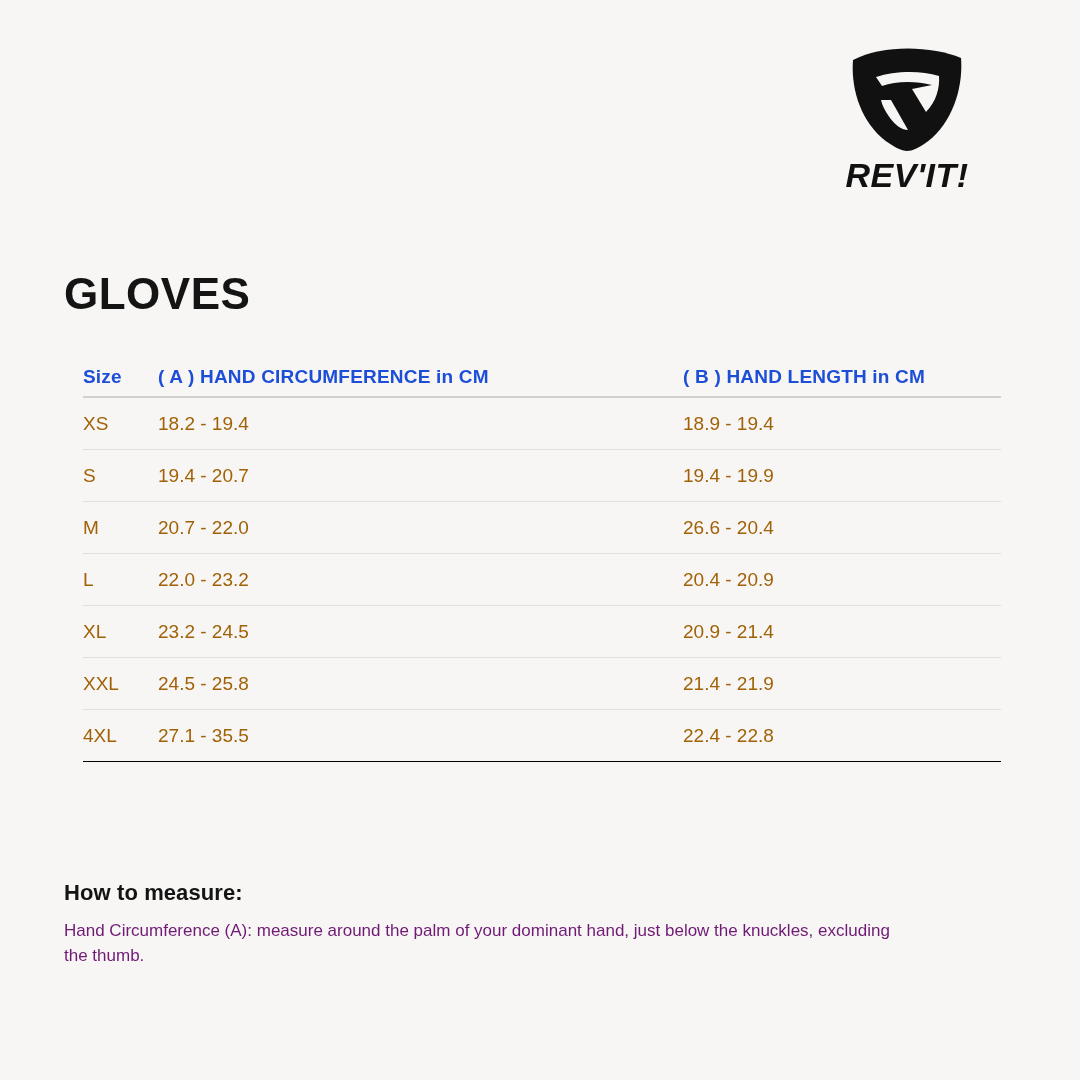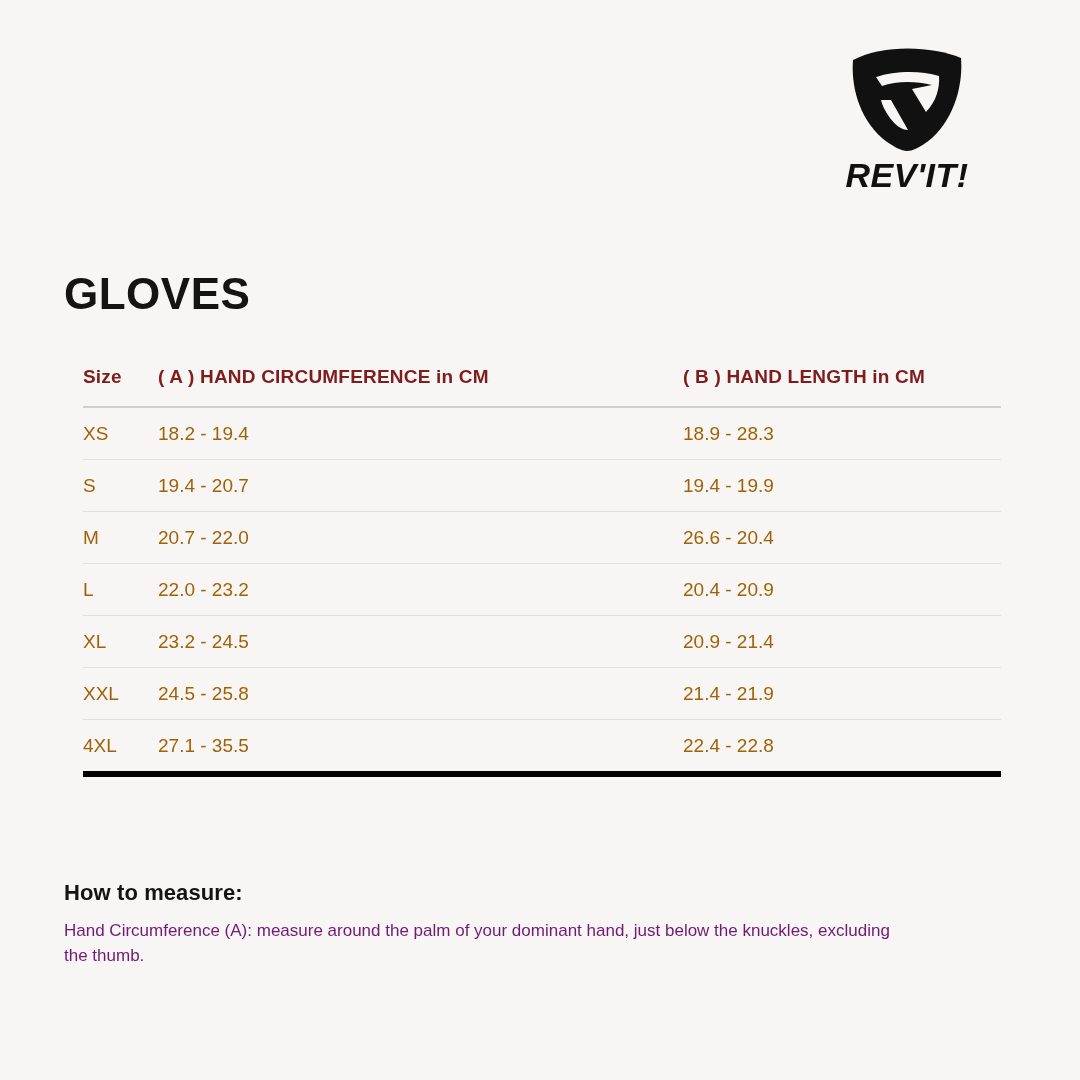--- a/index.html
+++ b/index.html
@@ -74,35 +74,35 @@
   }
   table.size-table th,
   table.size-table td {
     text-align: left;
     vertical-align: middle;
     padding: 0;
   }
   table.size-table thead th {
     font-size: 19px;
     font-weight: bold;
-    color: #7f1d1d;
-    padding-bottom: 18px;
+    color: #1d4ed8;
+    padding-bottom: 8px;
     border-bottom: 2px solid #d2d0cd;
     letter-spacing: 0.2px;
     margin-top: 44px;
   }
   table.size-table tbody td {
     font-size: 19px;
     color: #a16207;
     height: 51px;
     border-bottom: 1px solid #e2e0dd;
     font-weight: normal;
   }
   tbody tr:last-child td {
-    border-bottom: 6px solid #000000;
+    border-bottom: 1px solid #000000;
   }
   .col-size { width: 75px; }
   .col-a { width: 525px; }
   .col-b { width: 318px; }
   td.col-size { padding-right: 6px; }
 
   
   .howto {
     position: absolute;
     left: 64px;
@@ -147,21 +147,21 @@
         <tr>
           <th class="col-size">Size</th>
           <th class="col-a">( A ) HAND CIRCUMFERENCE in CM</th>
           <th class="col-b">( B ) HAND LENGTH in CM</th>
         </tr>
       </thead>
       <tbody>
         <tr>
           <td class="col-size">XS</td>
           <td class="col-a">18.2 - 19.4</td>
-          <td class="col-b">18.9 - 28.3</td>
+          <td class="col-b">18.9 - 19.4</td>
         </tr>
         <tr>
           <td class="col-size">S</td>
           <td class="col-a">19.4 - 20.7</td>
           <td class="col-b">19.4 - 19.9</td>
         </tr>
         <tr>
           <td class="col-size">M</td>
           <td class="col-a">20.7 - 22.0</td>
           <td class="col-b">26.6 - 20.4</td>

